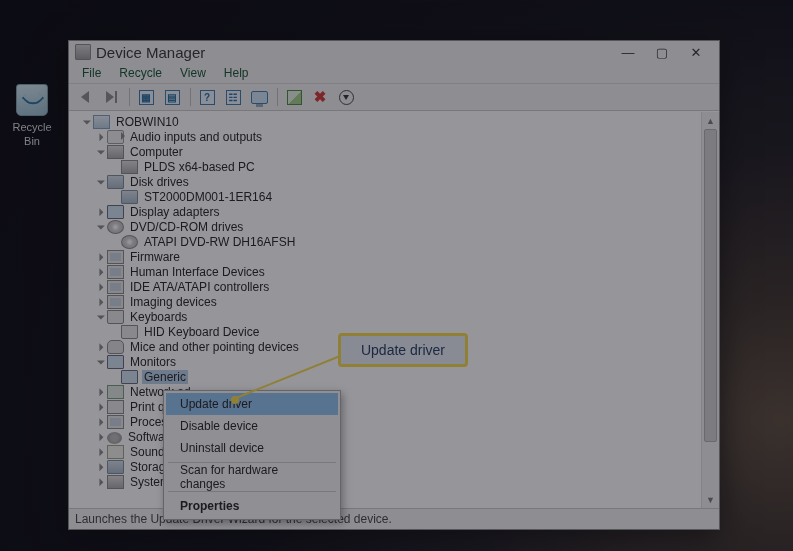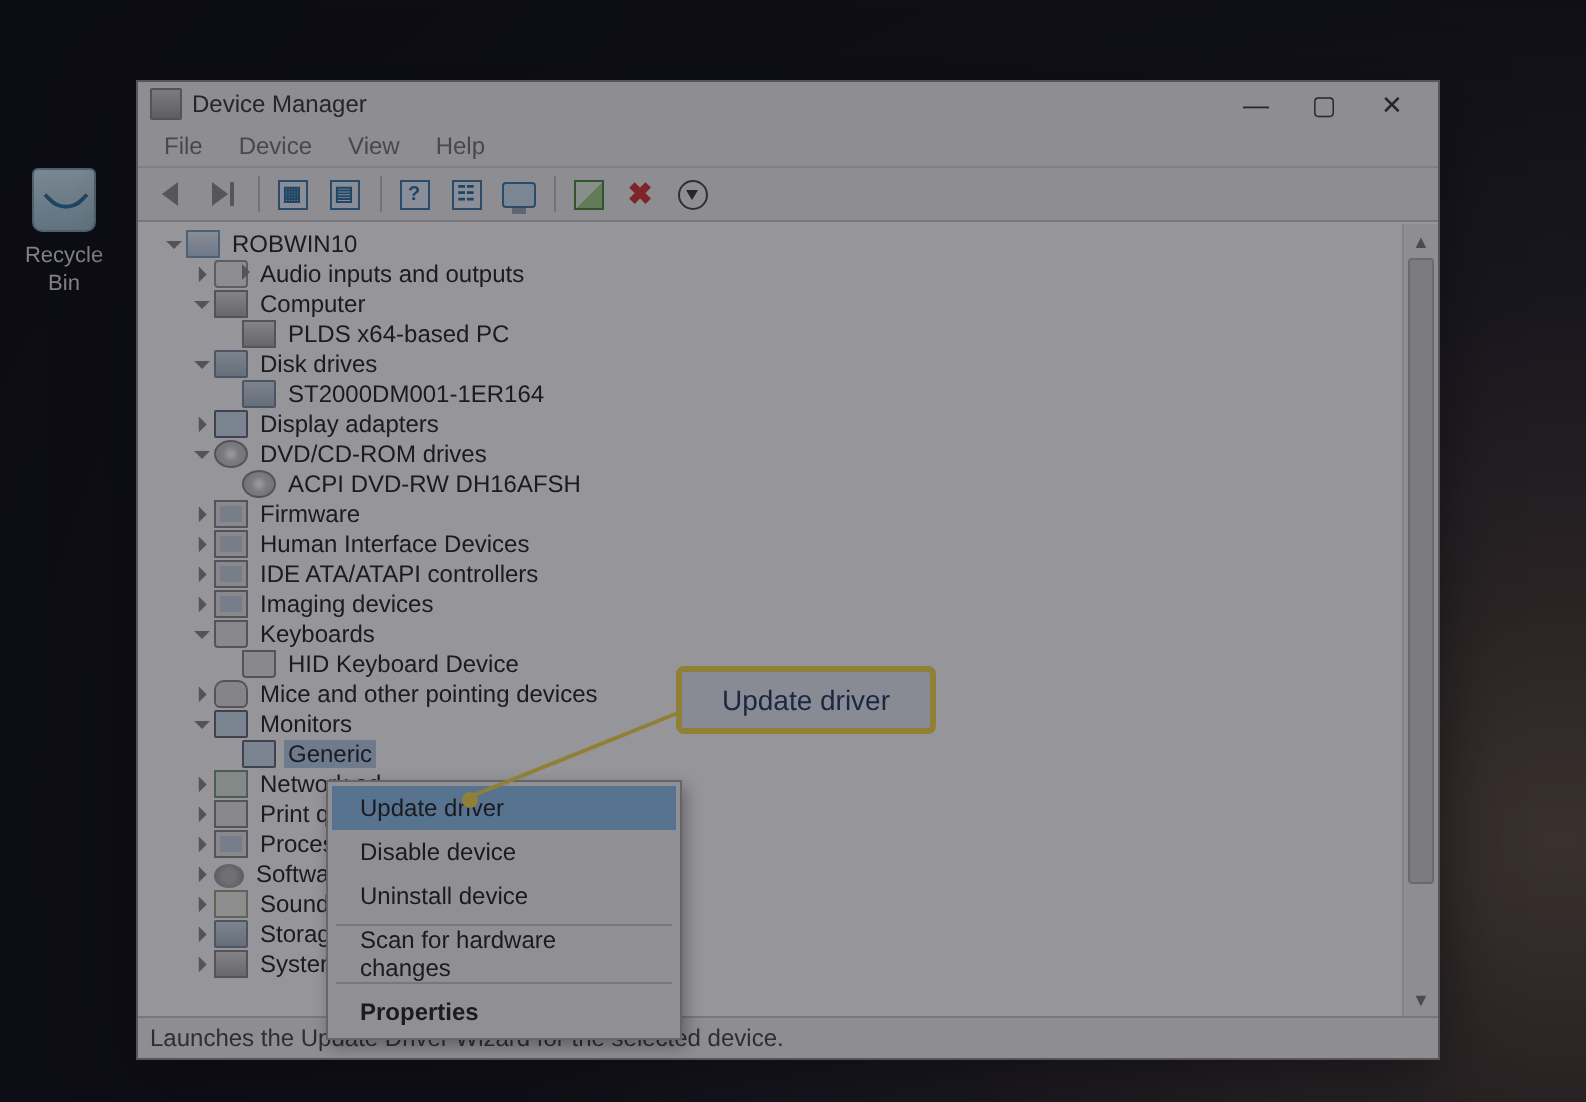--- a/index.html
+++ b/index.html
@@ -6,25 +6,25 @@
 .desktop{position:relative;width:793px;height:551px;background:radial-gradient(ellipse 900px 700px at 780px 420px,#5a4a3a 0%,#3a2f28 18%,#1e1a1e 38%,#0d0c12 60%,#07060b 100%)}
 .overlay{position:absolute;inset:0;background:rgba(20,20,30,.45);pointer-events:none}
 .desktop-icon{position:absolute;left:6px;top:84px;width:52px;text-align:center;color:#d9d9d9}
 .desktop-icon .bin{width:30px;height:30px;margin:0 auto 4px;background:linear-gradient(#cfe6ef,#9fc2d0);border:1px solid #7fa0ad;border-radius:3px 3px 5px 5px;position:relative}
 .desktop-icon .bin::before{content:"";position:absolute;top:5px;left:50%;width:14px;height:14px;margin-left:-7px;border:2px solid #2a6e9e;border-top:none;border-left:none;border-radius:0 0 12px 0;transform:rotate(45deg)}
 .desktop-icon span{font-size:11px}
 
 .window{position:absolute;left:68px;top:40px;width:650px;height:488px;background:#f0f0f0;border:1px solid #8a8a8a;box-shadow:0 6px 30px rgba(0,0,0,.6);display:flex;flex-direction:column}
 .titlebar{height:22px;display:flex;align-items:center;padding:0 6px;background:#f0f0f0}
 .title-icon{width:14px;height:14px;margin-right:5px;background:linear-gradient(#d0d0d0,#9a9a9a);border:1px solid #888;border-radius:1px}
-.titlebar .title{flex:1;font-size:12px;color:#333}
+.titlebar .title{flex:1;font-size:15px;color:#333}
 .winbtns{display:flex}
 .winbtn{width:34px;height:22px;display:flex;align-items:center;justify-content:center;color:#333;font-size:13px}
 .menubar{height:20px;display:flex;align-items:center;padding:0 4px;background:#f0f0f0;border-bottom:1px solid #d8d8d8}
-.menu-item{padding:2px 9px;color:#737373}
+.menu-item{padding:2px 9px;color:#14532d}
 
 .toolbar{height:26px;display:flex;align-items:center;padding:0 4px;background:#f0f0f0;border-bottom:1px solid #c8c8c8}
 .tbtn{width:22px;height:22px;margin-right:2px;display:flex;align-items:center;justify-content:center;border:1px solid transparent;border-radius:2px;position:relative}
 .tsep{width:1px;height:18px;background:#c0c0c0;margin:0 4px}
 .arrow-l,.arrow-r{width:0;height:0;border-top:6px solid transparent;border-bottom:6px solid transparent}
 .arrow-l{border-right:8px solid #8a8a8a}
 .arrow-r{border-left:8px solid #8a8a8a}
 .tbtn .bar{width:2px;height:12px;background:#8a8a8a;margin-left:1px}
 .sq{width:13px;height:13px;border:1px solid #3d7ba8;background:#eaf3fb;position:relative}
 .sq .glyph{position:absolute;inset:0;display:flex;align-items:center;justify-content:center;font-size:10px;color:#2a6e9e;font-weight:bold}
@@ -97,21 +97,21 @@
       <div class="title">Device Manager</div>
       <div class="winbtns">
         <div class="winbtn">—</div>
         <div class="winbtn">▢</div>
         <div class="winbtn">✕</div>
       </div>
     </div>
 
     <div class="menubar">
       <div class="menu-item">File</div>
-      <div class="menu-item">Device</div>
+      <div class="menu-item">Recycle</div>
       <div class="menu-item">View</div>
       <div class="menu-item">Help</div>
     </div>
 
     <div class="toolbar">
       <div class="tbtn">
           <div class="arrow-l"></div>
         </div>
       <div class="tbtn">
           <div class="arrow-r"></div>
@@ -201,21 +201,21 @@
           <div class="row">
             <span class="ind p1"></span>
             <span class="tw v"></span>
             <span class="dev-ic i-dvd"></span>
             <span class="lbl">DVD/CD-ROM drives</span>
           </div>
           <div class="row">
             <span class="ind p2"></span>
             <span class="tw n"></span>
             <span class="dev-ic i-dvd"></span>
-            <span class="lbl">ACPI DVD-RW DH16AFSH</span>
+            <span class="lbl">ATAPI DVD-RW DH16AFSH</span>
           </div>
           <div class="row">
             <span class="ind p1"></span>
             <span class="tw c"></span>
             <span class="dev-ic i-chip"></span>
             <span class="lbl">Firmware</span>
           </div>
           <div class="row">
             <span class="ind p1"></span>
             <span class="tw c"></span>

